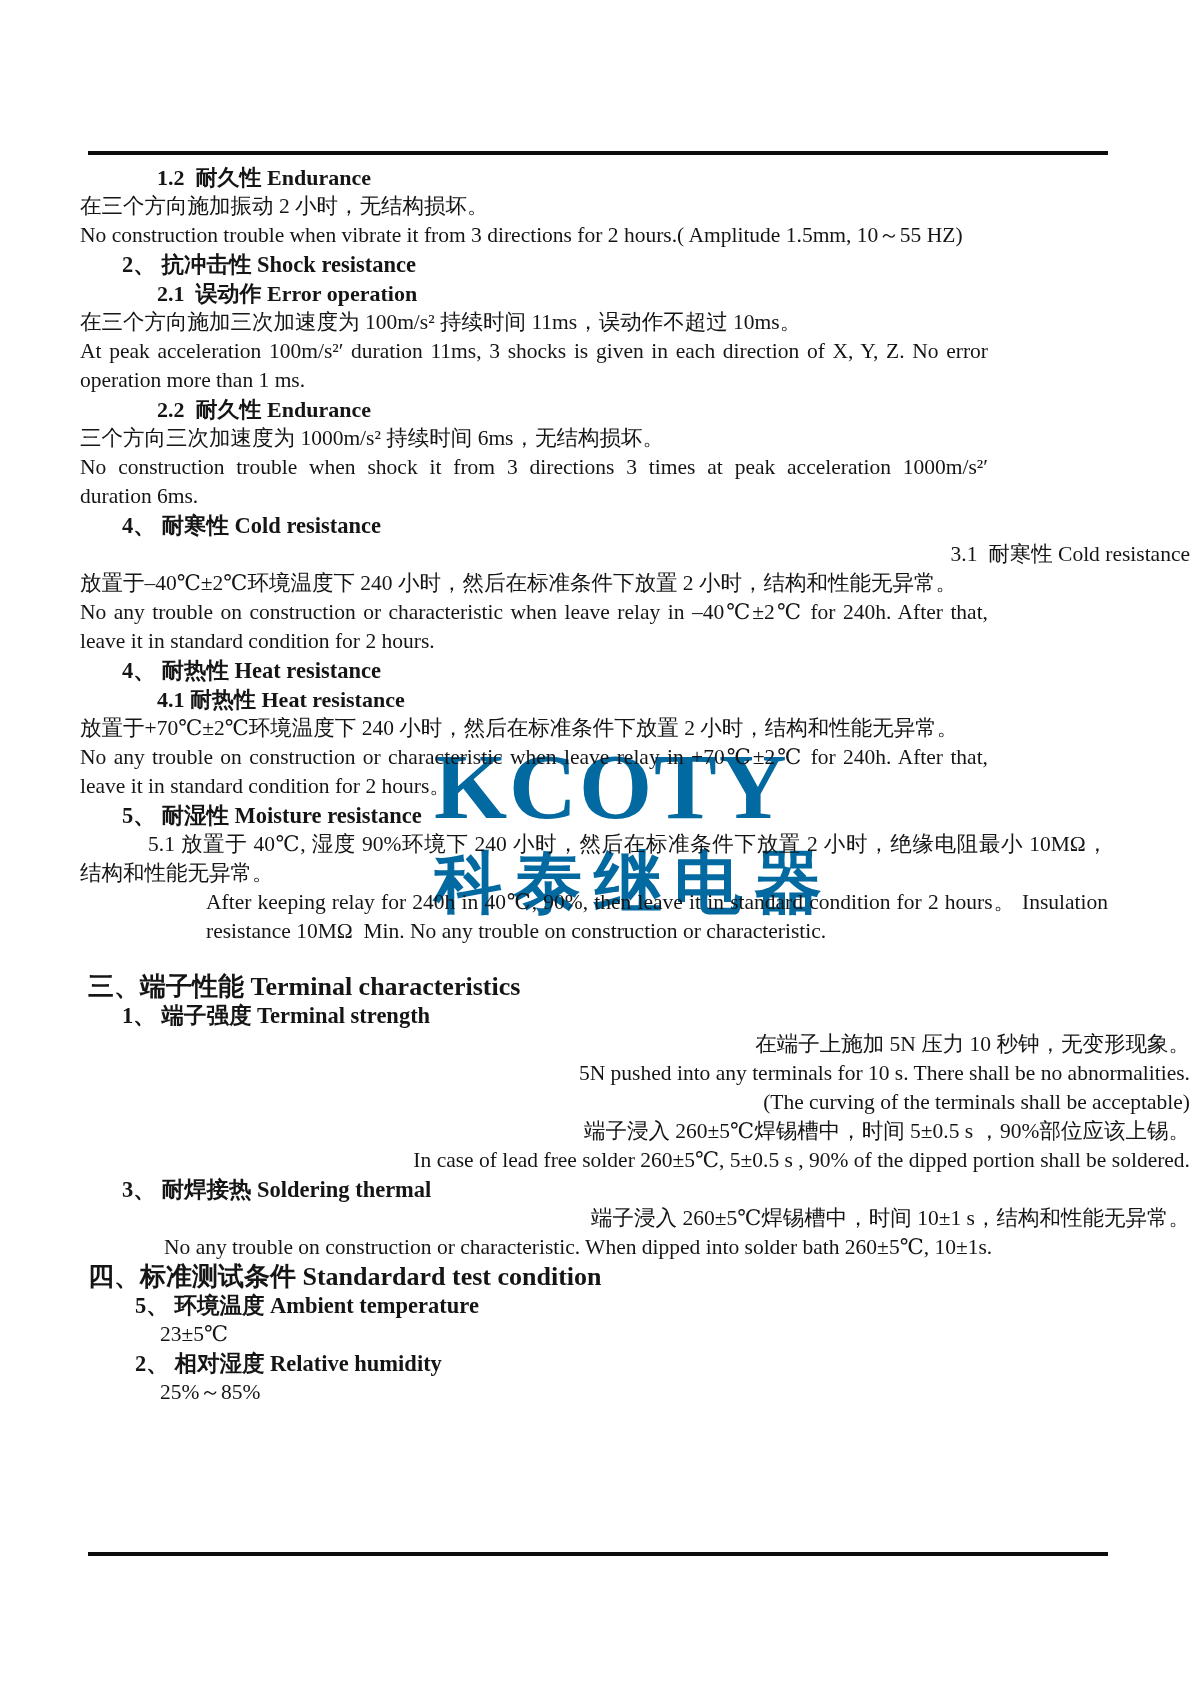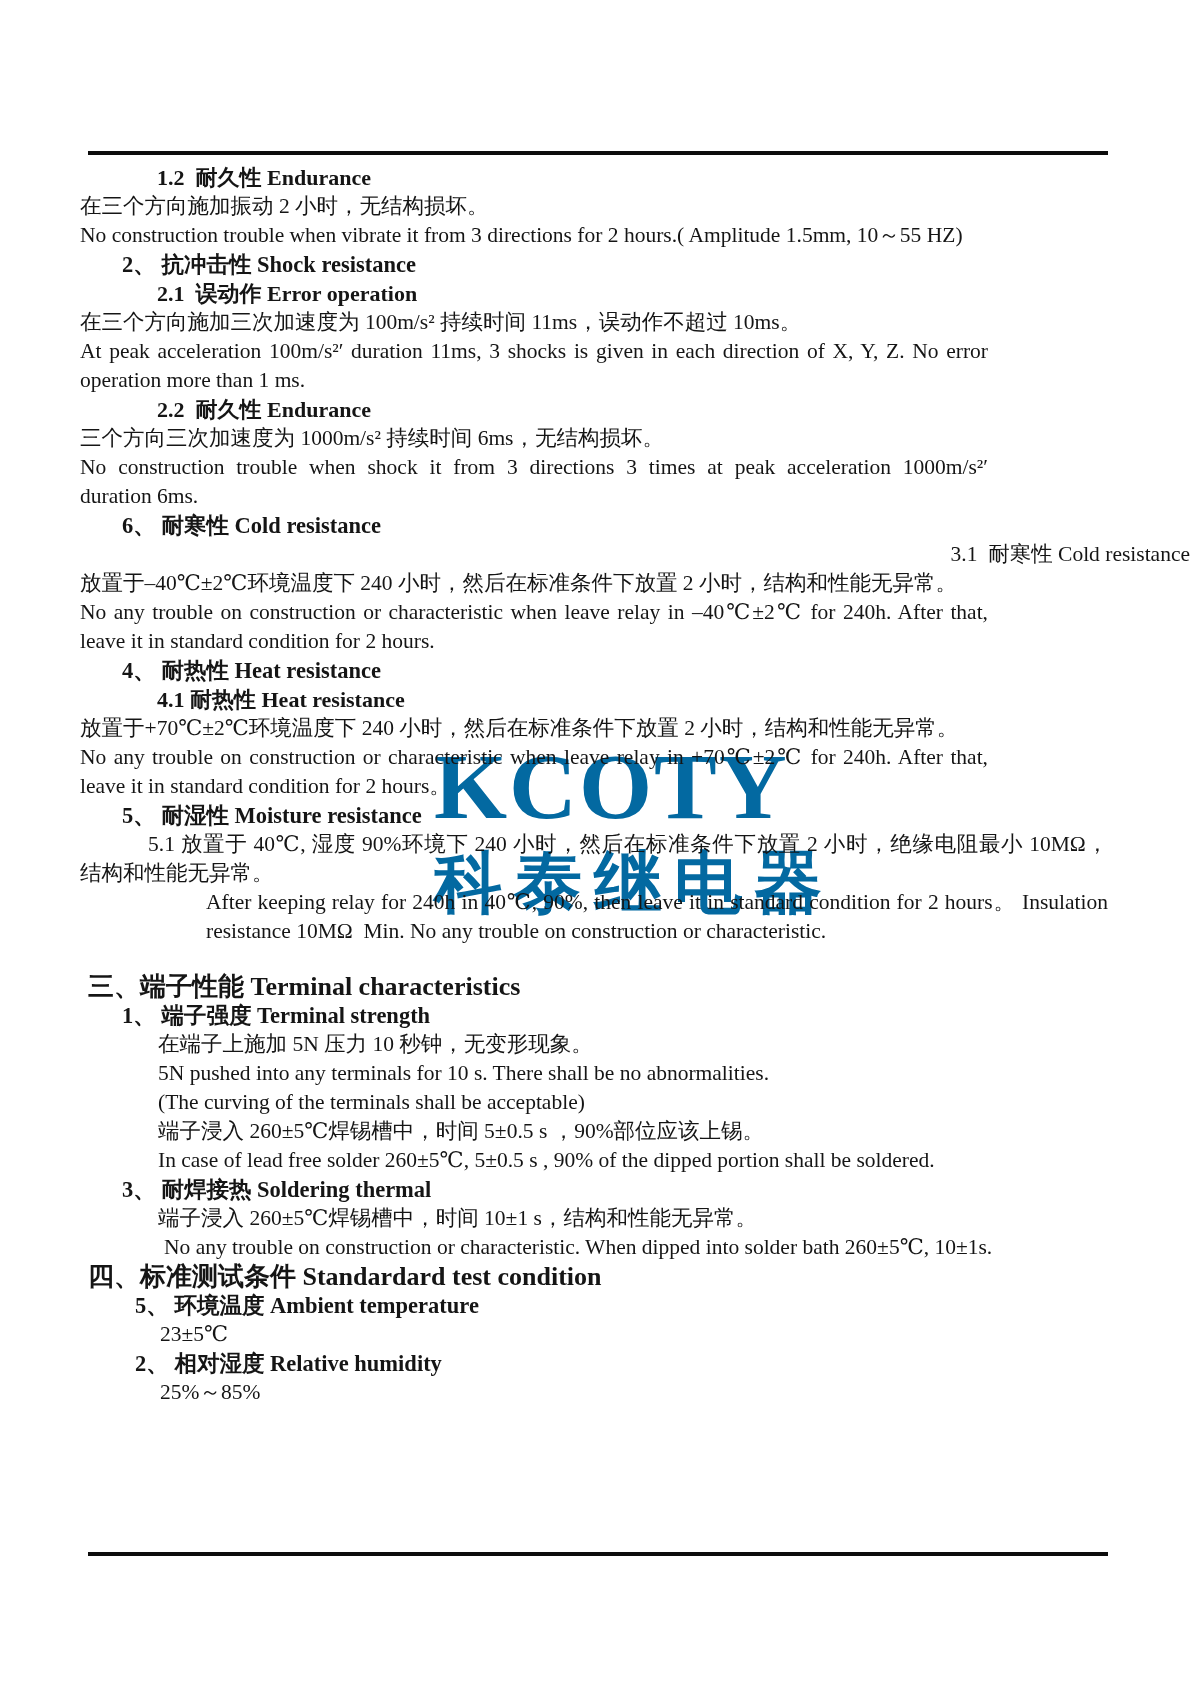--- a/index.html
+++ b/index.html
@@ -69,21 +69,21 @@
   .gap{margin-top:26px;}
 
   
   .h1 {margin-left:88px;  font-size:26px;}
   .h2 {margin-left:122px; font-size:22.5px;}
   .h3 {margin-left:157px; font-size:22px;}
   .h3r{margin-left:155px;text-align:right;}
   .p  {margin-left:80px;}
   .pe {margin-left:206px;}
   .p51{margin-left:148px;}
-  .p3 {margin-left:158px;}
+  .p3 {margin-left:158px;text-align:right;}
   .p3e{margin-left:164px;}
   .i4 {margin-left:135px; font-size:22.5px;}
   .v4 {margin-left:160px;}
 
   .p.fit  {width:908px;}
   .p51.fit{width:960px;}
   .pe.fit {width:902px;}
 </style>
 </head>
 <body>
@@ -102,21 +102,21 @@
       <div class="line p">No construction trouble when vibrate it from 3 directions for 2 hours.( Amplitude 1.5mm, 10～55 HZ)</div>
       <div class="line h2 bold">2、 抗冲击性 Shock resistance</div>
       <div class="line h3 bold">2.1  误动作 Error operation</div>
       <div class="line p">在三个方向施加三次加速度为 100m/s² 持续时间 11ms，误动作不超过 10ms。</div>
       <div class="line p fit">At peak acceleration 100m/s²′ duration 11ms, 3 shocks is given in each direction of X, Y, Z. No error</div>
       <div class="line p">operation more than 1 ms.</div>
       <div class="line h3 bold">2.2  耐久性 Endurance</div>
       <div class="line p">三个方向三次加速度为 1000m/s² 持续时间 6ms，无结构损坏。</div>
       <div class="line p fit">No construction trouble when shock it from 3 directions 3 times at peak acceleration 1000m/s²′</div>
       <div class="line p">duration 6ms.</div>
-      <div class="line h2 bold">6、 耐寒性 Cold resistance</div>
+      <div class="line h2 bold">4、 耐寒性 Cold resistance</div>
       <div class="line h3r">3.1  耐寒性 Cold resistance</div>
       <div class="line p">放置于–40℃±2℃环境温度下 240 小时，然后在标准条件下放置 2 小时，结构和性能无异常。</div>
       <div class="line p fit">No any trouble on construction or characteristic when leave relay in –40℃±2℃ for 240h. After that,</div>
       <div class="line p">leave it in standard condition for 2 hours.</div>
       <div class="line h2 bold">4、 耐热性 Heat resistance</div>
       <div class="line h3 bold">4.1 耐热性 Heat resistance</div>
       <div class="line p">放置于+70℃±2℃环境温度下 240 小时，然后在标准条件下放置 2 小时，结构和性能无异常。</div>
       <div class="line p fit">No any trouble on construction or characteristic when leave relay in +70℃±2℃ for 240h. After that,</div>
       <div class="line p">leave it in standard condition for 2 hours。</div>
       <div class="line h2 bold">5、 耐湿性 Moisture resistance</div>

